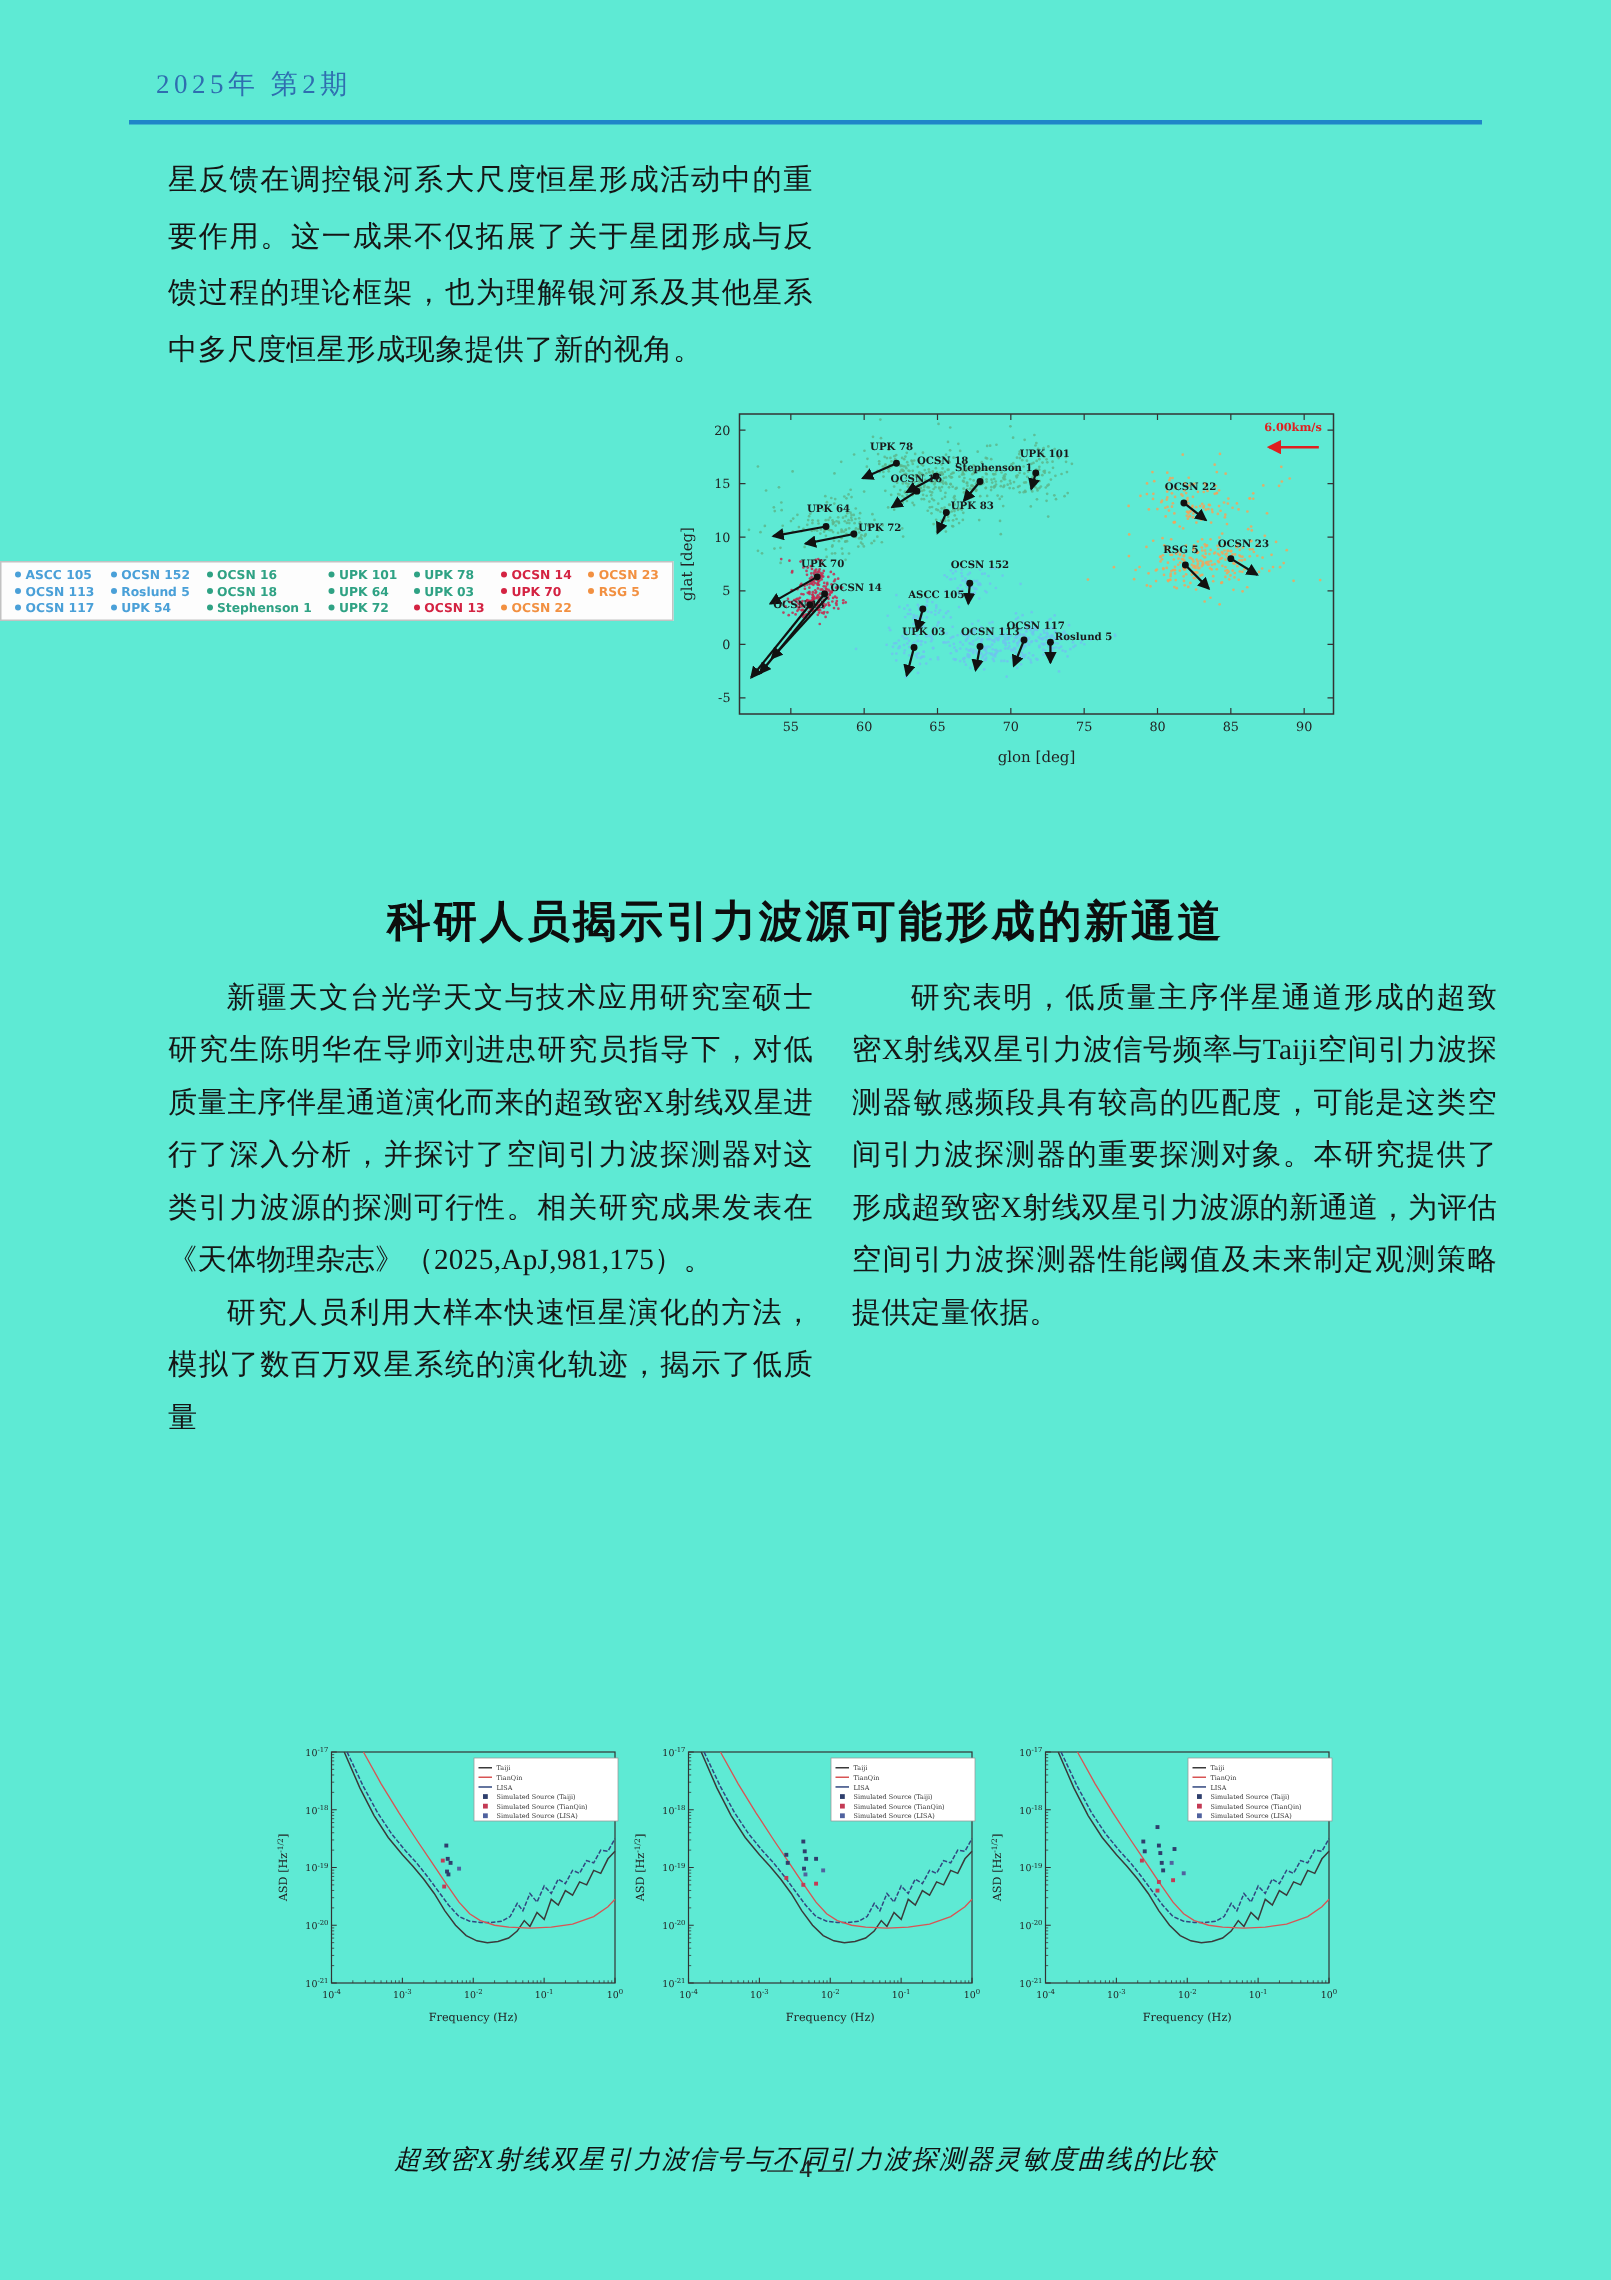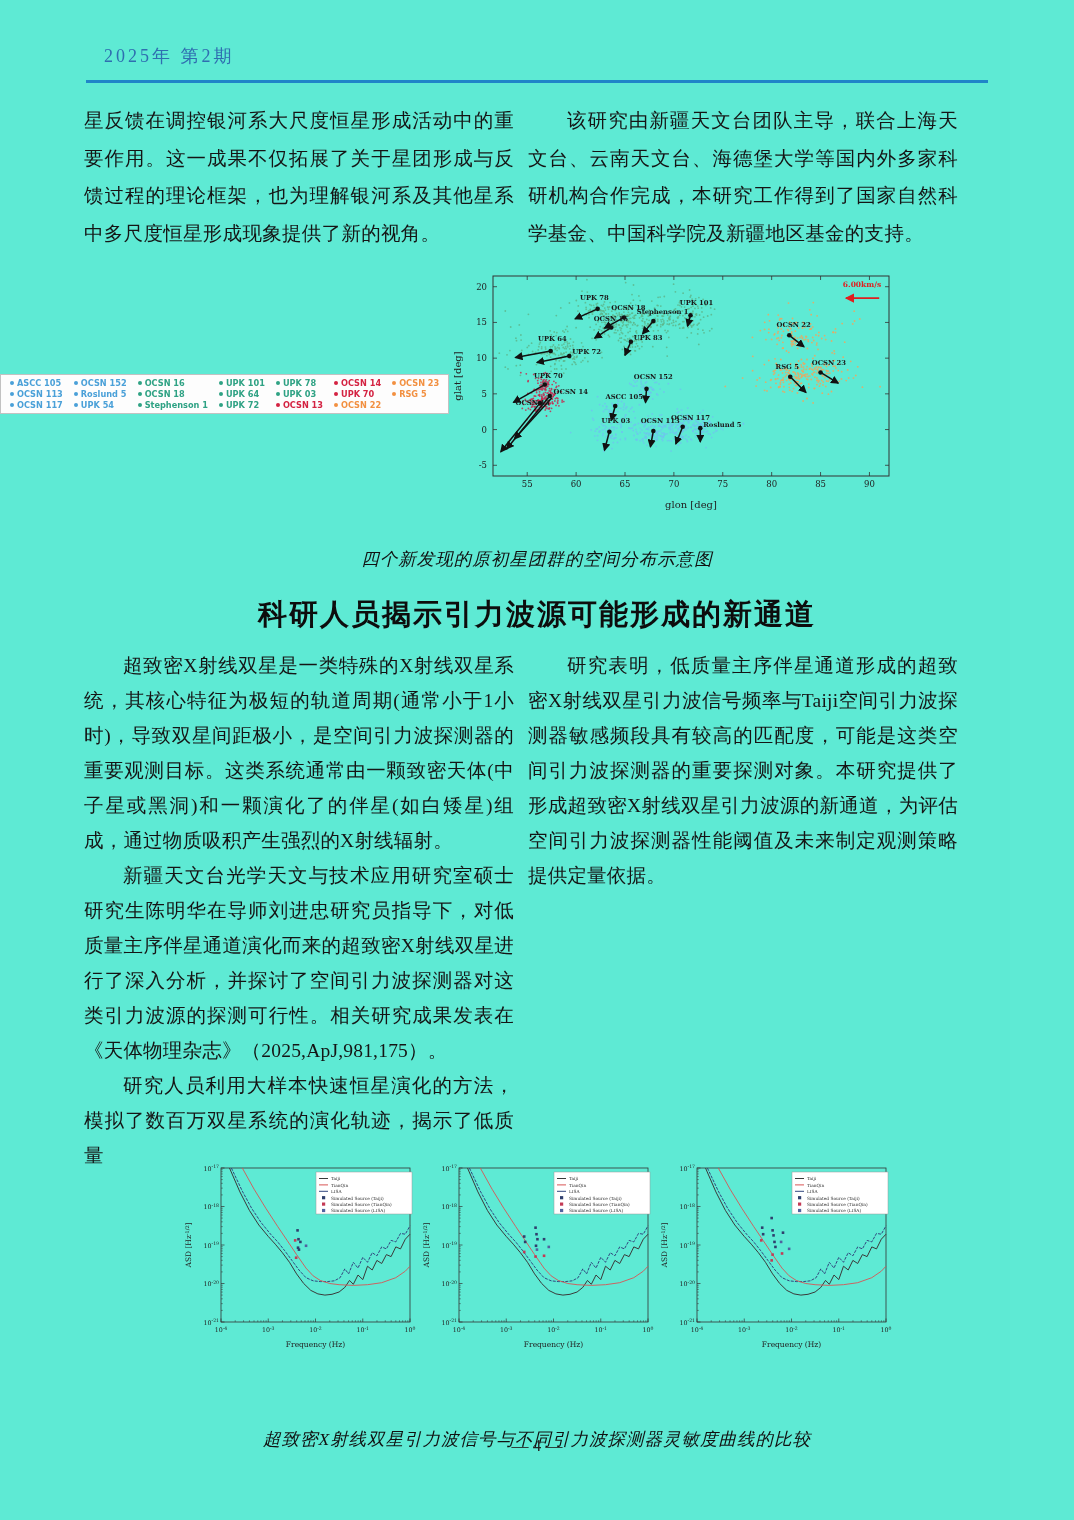--- a/index.html
+++ b/index.html
@@ -1,20 +1,20 @@
 <!DOCTYPE html>
 <html><head>
 <meta charset="utf-8">
 <style>
   html,body{margin:0;padding:0;background:#ffffff;}
   body{width:1074px;height:1520px;font-family:"Liberation Serif","DejaVu Serif",serif;color:#151515;}
   .page{position:relative;width:1074px;height:1520px;overflow:hidden;background:#5eead4;}
   .issue{position:absolute;left:104px;top:44px;font-size:18px;color:#2f6eb0;letter-spacing:3px;}
   .header-rule{position:absolute;left:86px;top:80px;width:902px;height:3px;background:#1f86c8;}
-  .cols{position:absolute;left:84px;width:886px;display:flex;gap:14px;}
+  .cols{position:absolute;left:112px;width:886px;display:flex;gap:26px;}
   .col{width:430px;text-align:justify;}
   #a1 .col p{font-size:19.5px;line-height:37.5px;margin:0;letter-spacing:0.3px;}
   #a2 .col p{font-size:19.5px;line-height:35px;margin:0;letter-spacing:0.2px;}
   #a1{top:102px;}
   #a2{top:648px;}
   p.ind{text-indent:2em;}
   .fig1{position:absolute;left:0;top:266px;width:100%;display:flex;flex-direction:row;align-items:center;}
   .fig1-legend{display:grid;grid-template-columns:repeat(7,auto);column-gap:11px;row-gap:1px;
      border:1px solid #c2c2c2;background:#fdfdfd;padding:3px 9px;margin-bottom:1px;}
   .lg-item{display:flex;align-items:center;gap:3px;font-size:8.2px;font-weight:bold;
@@ -34,23 +34,20 @@
 <body>
 
 <div class="page">
 
   <div class="issue">2025年 第2期</div>
   <div class="header-rule"></div>
 
   <div class="cols" id="a1">
     <div class="col">
       <p>星反馈在调控银河系大尺度恒星形成活动中的重要作用。这一成果不仅拓展了关于星团形成与反馈过程的理论框架，也为理解银河系及其他星系中多尺度恒星形成现象提供了新的视角。</p>
-    </div>
-    <div class="col">
-      <p class="ind">该研究由新疆天文台团队主导，联合上海天文台、云南天文台、海德堡大学等国内外多家科研机构合作完成，本研究工作得到了国家自然科学基金、中国科学院及新疆地区基金的支持。</p>
     </div>
   </div>
 
   <div class="fig1">
     <div class="fig1-legend" id="fig1-legend">
         <span class="lg-item" style="color: rgb(74, 160, 216); font-weight: 600;">
           <span class="lg-dot" style="background: rgb(74, 160, 216);"></span>
           <span>ASCC 105</span>
         </span>
         <span class="lg-item" style="color: rgb(74, 160, 216); font-weight: 600;">
@@ -1937,27 +1934,25 @@
           <line x1="341.2444444444445" y1="110.71428571428571" x2="356.88888888888886" y2="126.42857142857143" stroke="#111" stroke-width="1.5" marker-end="url(#ah)"></line>
           <text x="326.57777777777784" y="102.85714285714286" font-size="6.8" font-weight="bold" fill="#1a1a1a" font-family="DejaVu Sans,Liberation Sans,sans-serif">RSG 5</text>
           <circle cx="371.55555555555554" cy="106.42857142857142" r="2.3" fill="#111"></circle>
           <line x1="371.55555555555554" y1="106.42857142857142" x2="389.15555555555557" y2="117.14285714285714" stroke="#111" stroke-width="1.5" marker-end="url(#ah)"></line>
           <text x="362.7555555555555" y="98.57142857142857" font-size="6.8" font-weight="bold" fill="#1a1a1a" font-family="DejaVu Sans,Liberation Sans,sans-serif">OCSN 23</text>
           <text x="432.1777777777778" y="21.428571428571445" font-size="7.5" font-weight="bold" fill="#e01f1f" text-anchor="end" font-family="DejaVu Sans,Liberation Sans,sans-serif">6.00km/s</text>
           <line x1="430.22222222222223" y1="32.14285714285717" x2="396.9777777777777" y2="32.14285714285717" stroke="#e01f1f" stroke-width="1.6" marker-end="url(#ahr)"></line>
         </svg></div>
   </div>
 
-  <div class="caption1">四个新发现的原初星团群的空间分布示意图</div>
 
   <div class="title2">科研人员揭示引力波源可能形成的新通道</div>
 
   <div class="cols" id="a2">
     <div class="col">
-      <p class="ind">超致密X射线双星是一类特殊的X射线双星系统，其核心特征为极短的轨道周期(通常小于1小时)，导致双星间距极小，是空间引力波探测器的重要观测目标。这类系统通常由一颗致密天体(中子星或黑洞)和一颗演化了的伴星(如白矮星)组成，通过物质吸积产生强烈的X射线辐射。</p>
       <p class="ind">新疆天文台光学天文与技术应用研究室硕士研究生陈明华在导师刘进忠研究员指导下，对低质量主序伴星通道演化而来的超致密X射线双星进行了深入分析，并探讨了空间引力波探测器对这类引力波源的探测可行性。相关研究成果发表在《天体物理杂志》（2025,ApJ,981,175）。</p>
       <p class="ind">研究人员利用大样本快速恒星演化的方法，模拟了数百万双星系统的演化轨迹，揭示了低质量</p>
     </div>
     <div class="col">
       <p class="ind">研究表明，低质量主序伴星通道形成的超致密X射线双星引力波信号频率与Taiji空间引力波探测器敏感频段具有较高的匹配度，可能是这类空间引力波探测器的重要探测对象。本研究提供了形成超致密X射线双星引力波源的新通道，为评估空间引力波探测器性能阈值及未来制定观测策略提供定量依据。</p>
     </div>
   </div>
 
   <div class="fig2" id="fig2">
       <div><svg width="237" height="194" viewBox="0 0 237 194">

